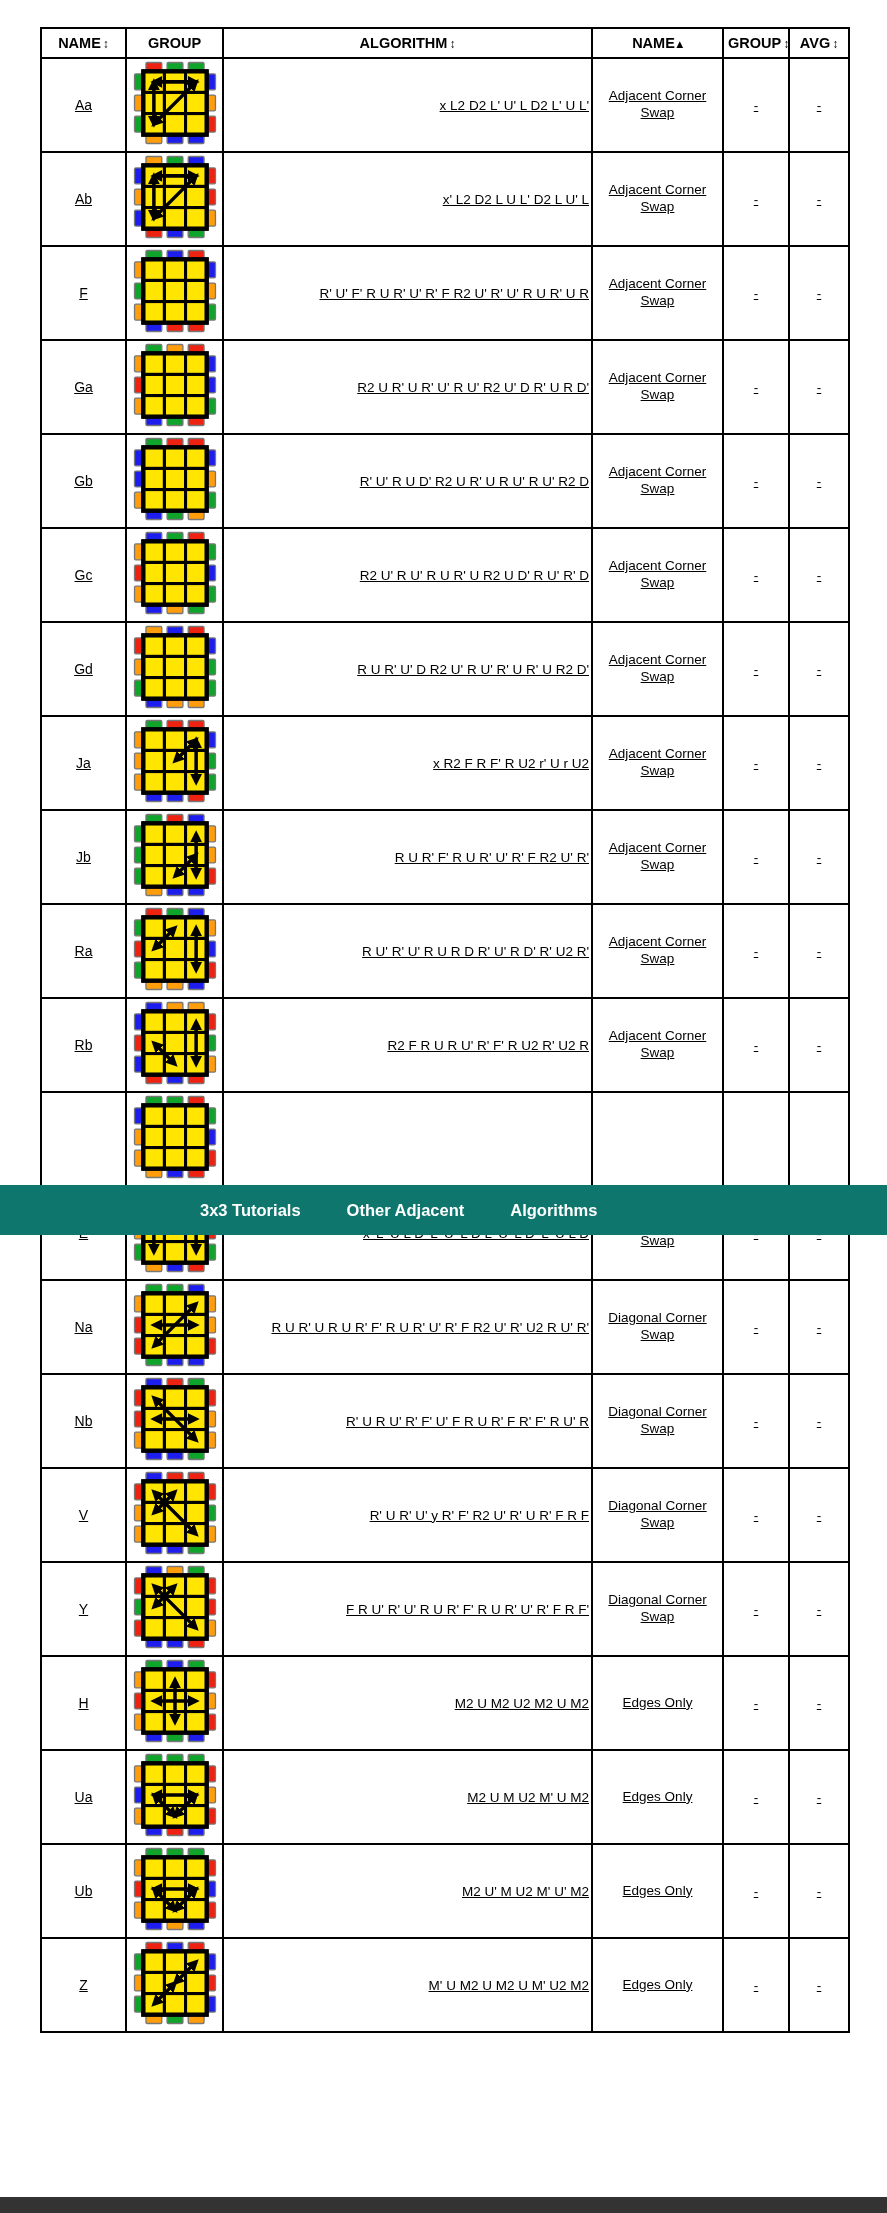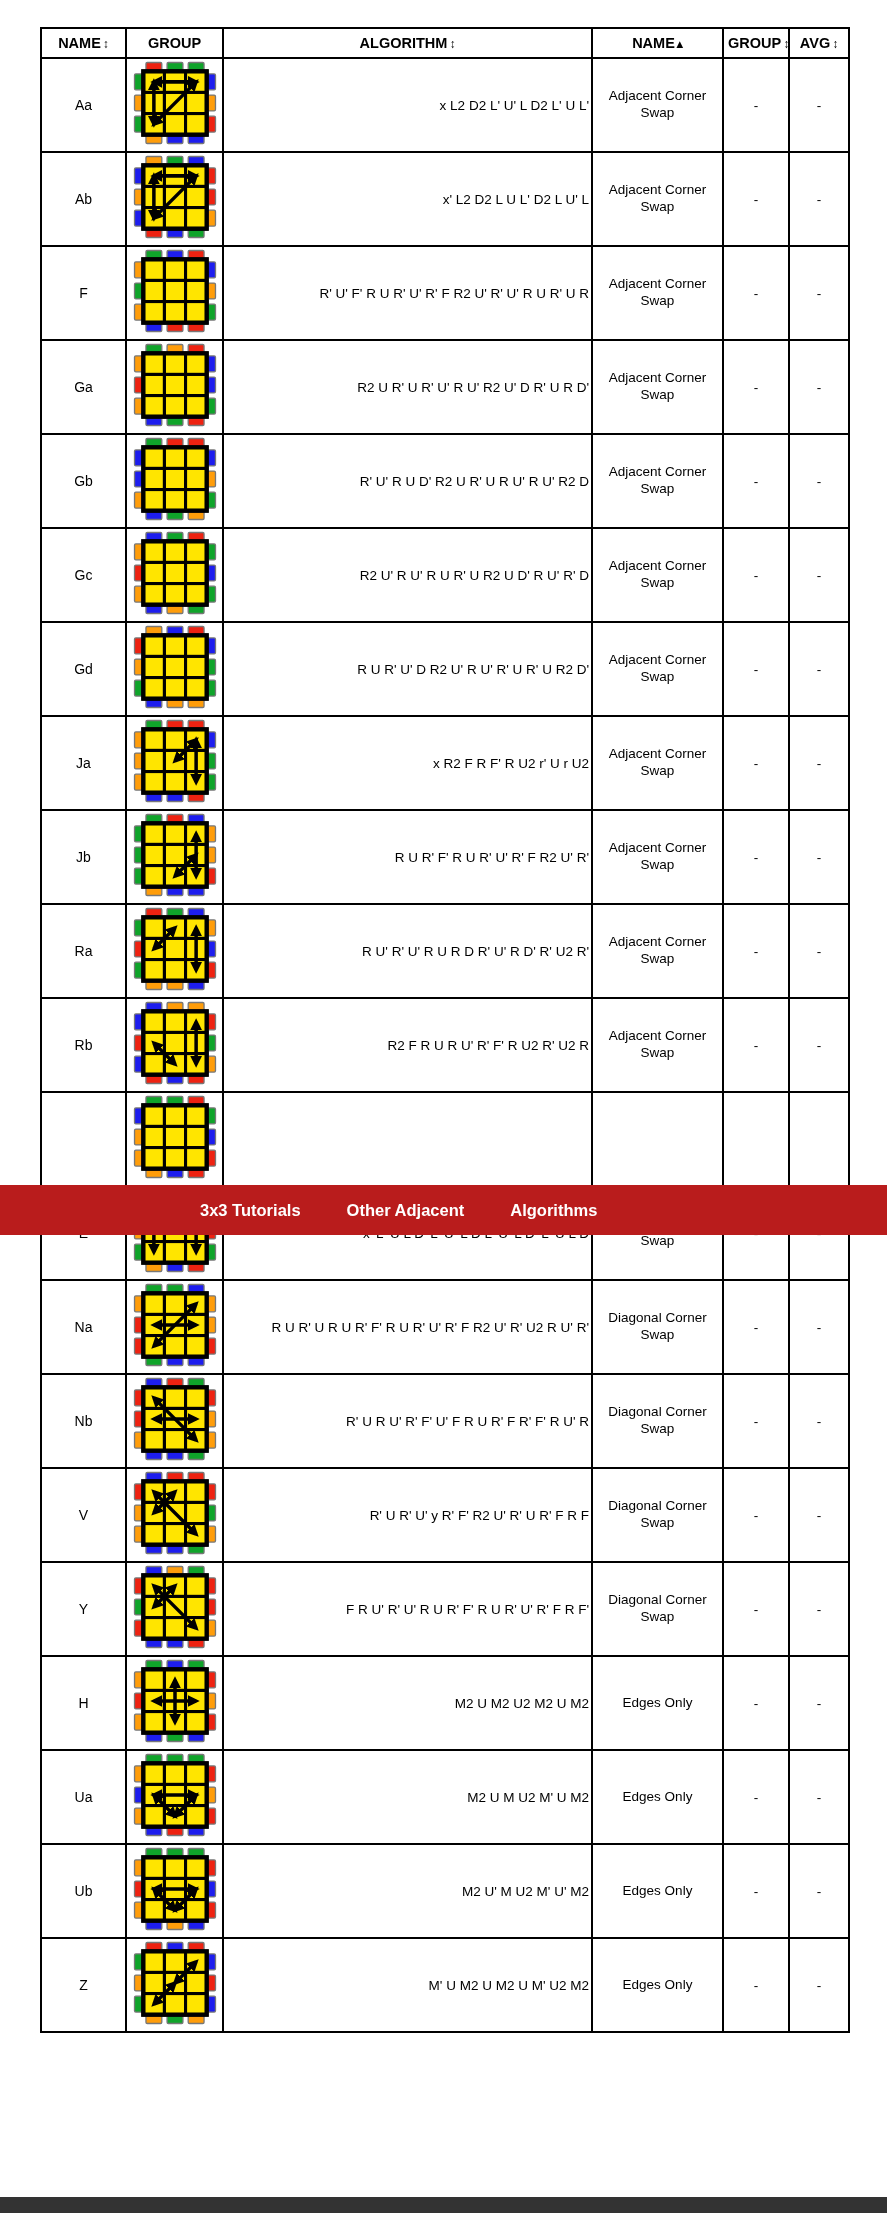--- a/index.html
+++ b/index.html
@@ -2,28 +2,28 @@
 <html><head>
 <meta charset="utf-8">
 <style>
   html,body{margin:0;padding:0;background:#fff;}
   .page{position:relative;width:887px;height:2213px;background:#fff;overflow:hidden;
         font-family:"Liberation Sans",sans-serif;color:#000;}
   .tablewrap{position:absolute;left:40px;top:27px;}
   table{border-collapse:collapse;table-layout:fixed;width:808px;}
   th,td{border:2px solid #000;text-align:center;vertical-align:middle;padding:0 4px;overflow:hidden;}
   th{height:28px;font-size:14.5px;font-weight:bold;white-space:nowrap;}
-  tbody tr{height:86px;}
+  tbody tr{height:86px;text-decoration:underline;}
   td.name{font-size:14px;}
   td.alg{font-size:13.5px;padding:0 2px;text-align:right;}
   td.group{font-size:13.5px;line-height:1.25;}
   td.best,td.avg{font-size:13.5px;}
   .sorticon{font-size:12px;margin-left:2px;font-weight:bold;}
   .caseimg{display:inline-block;line-height:0;}
-  .navbar{position:absolute;left:0;top:1185px;width:887px;height:50px;background:#b91c1c;
+  .navbar{position:absolute;left:0;top:1185px;width:887px;height:50px;background:#0f766e;
           z-index:5;display:flex;align-items:center;padding-left:200px;gap:46px;box-sizing:border-box;}
   .navitem{color:#ffffff;font-size:16.5px;font-weight:bold;white-space:nowrap;cursor:pointer;}
   .footerbar{position:absolute;left:0;bottom:0;width:887px;height:16px;background:#333333;z-index:5;}
 </style>
 </head>
 <body>
 
 <div class="page">
 
   <div class="tablewrap">

